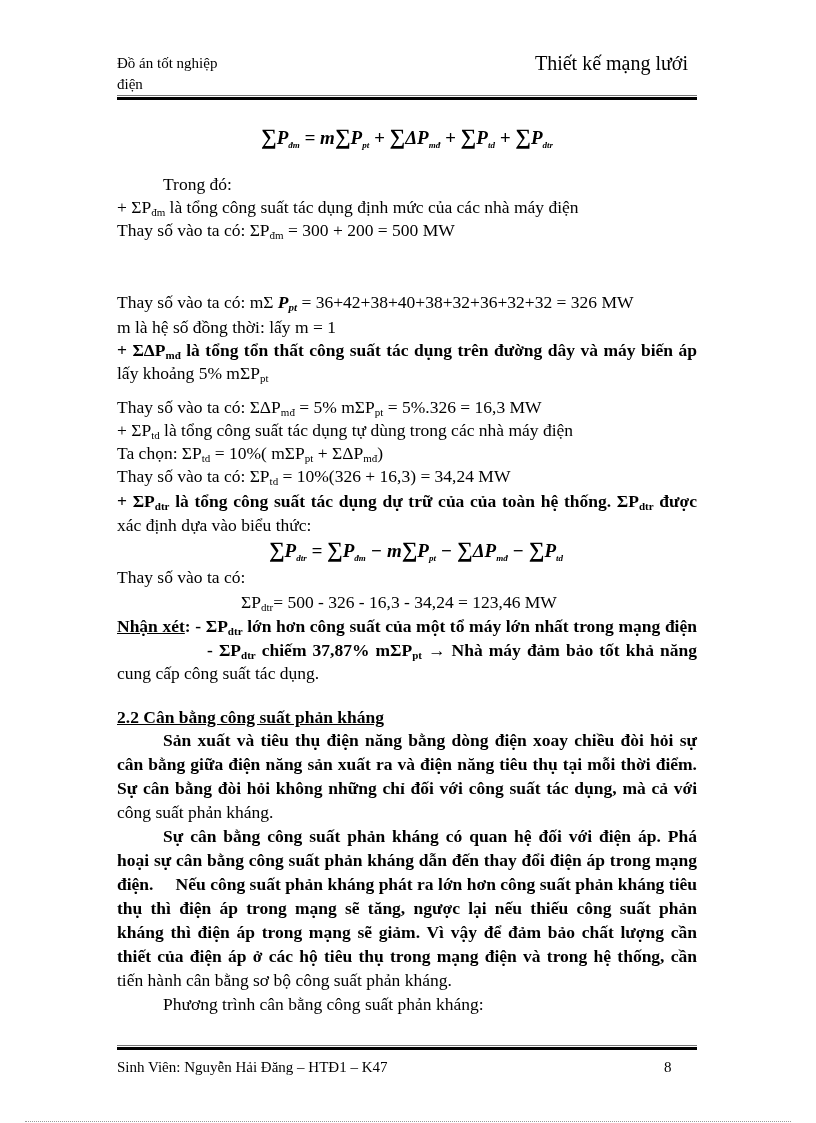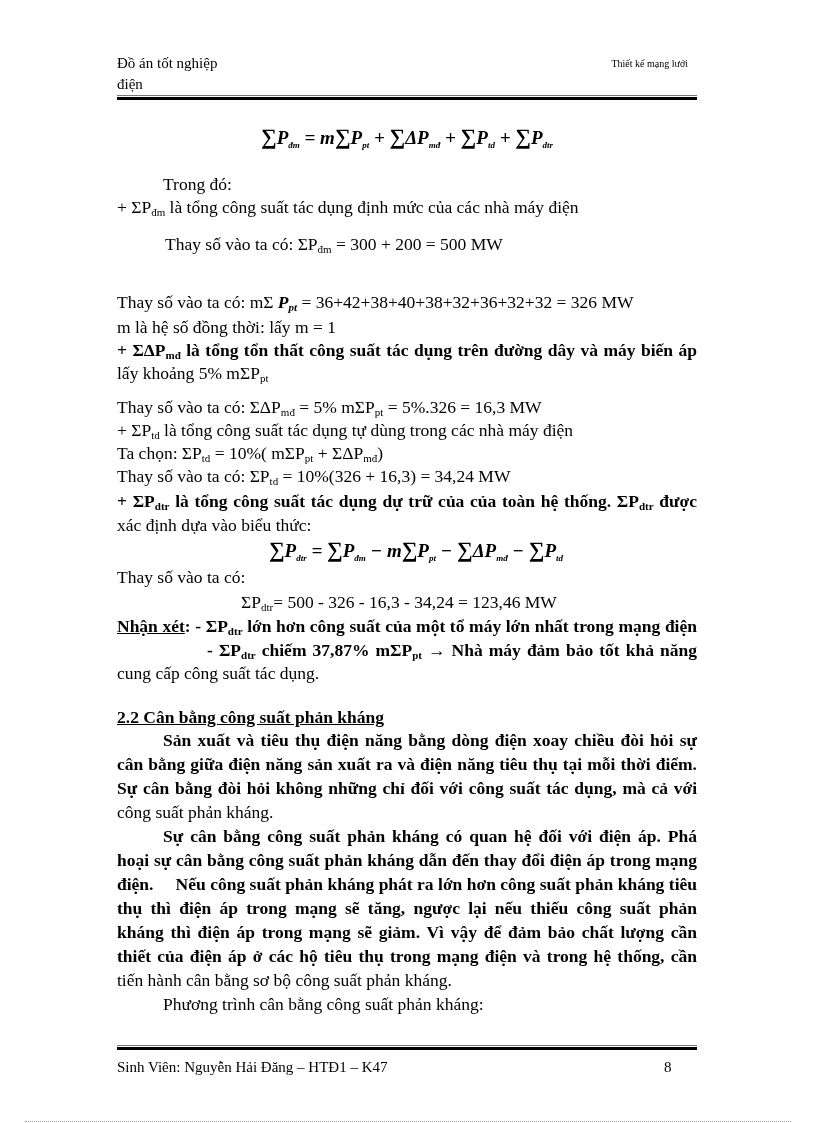--- a/index.html
+++ b/index.html
@@ -1,20 +1,20 @@
 <!DOCTYPE html>
 <html><head>
   <meta charset="utf-8">
   <style>
     html, body { margin: 0; padding: 0; background: #ffffff; }
     body { width: 816px; height: 1123px; position: relative; overflow: hidden;
            font-family: "Liberation Serif", "DejaVu Serif", serif; color: #000; }
     .page { position: absolute; left: 0; top: 0; width: 816px; height: 819px; }
     .hdr-left { position: absolute; left: 117px; top: 53px; font-size: 15px; line-height: 21px; }
-    .hdr-right { position: absolute; right: 128px; top: 53px; font-size: 10px; line-height: 21px; }
+    .hdr-right { position: absolute; right: 128px; top: 53px; font-size: 20px; line-height: 21px; }
     .rule { position: absolute; left: 117px; width: 580px; }
     .rule .thin { height: 1px; background: #777; }
     .rule .thick { height: 3px; background: #000; margin-top: 1px; }
     .line { position: absolute; left: 117px; width: 580px; font-size: 17.5px; line-height: 23px;
             white-space: nowrap; }
     .justify { text-align: justify; text-align-last: justify; white-space: normal; font-weight: bold; }
     .indent { padding-left: 46px; box-sizing: border-box; }
     .center { text-align: center; }
     sub { font-size: 11px; vertical-align: -3px; line-height: 0; }
     .f { font-weight: bold; font-style: italic; font-size: 19px; }
@@ -43,21 +43,21 @@
 
   <div class="line center f" style="top:122px; line-height:30px;">
     <span class="sig">∑</span><span>P</span><sub>đm</sub><span> = m</span><span class="sig">∑</span><span>P</span><sub>pt</sub><span> + </span><span class="sig">∑</span><span>ΔP</span><sub>mđ</sub><span> + </span><span class="sig">∑</span><span>P</span><sub>td</sub><span> + </span><span class="sig">∑</span><span>P</span><sub>dtr</sub>
   </div>
 
   <div class="line indent" style="top:173px;">Trong đó:</div>
 
   <div class="line" style="top:196px;">
     <span>+ ΣP</span><sub>đm</sub><span> là tổng công suất tác dụng định mức của các nhà máy điện</span>
   </div>
-  <div class="line" style="top:233px;margin-left:48px;">
+  <div class="line" style="top:219px;">
     <span>Thay số vào ta có: ΣP</span><sub>đm</sub><span> = 300 + 200 = 500 MW</span>
   </div>
   <div class="line" style="top:291px;">
     <span>Thay số vào ta có: mΣ </span><b><i>P</i></b><sub style="font-weight:bold;font-style:italic;">pt</sub><span> = 36+42+38+40+38+32+36+32+32 = 326 MW</span>
   </div>
   <div class="line" style="top:316px;">m là hệ số đồng thời: lấy m = 1</div>
   <div class="line justify" style="top:339px;">
     <span>+ ΣΔP</span><sub>mđ</sub><span> là tổng tổn thất công suất tác dụng trên đường dây và máy biến áp</span>
   </div>
   <div class="line" style="top:362px;">

